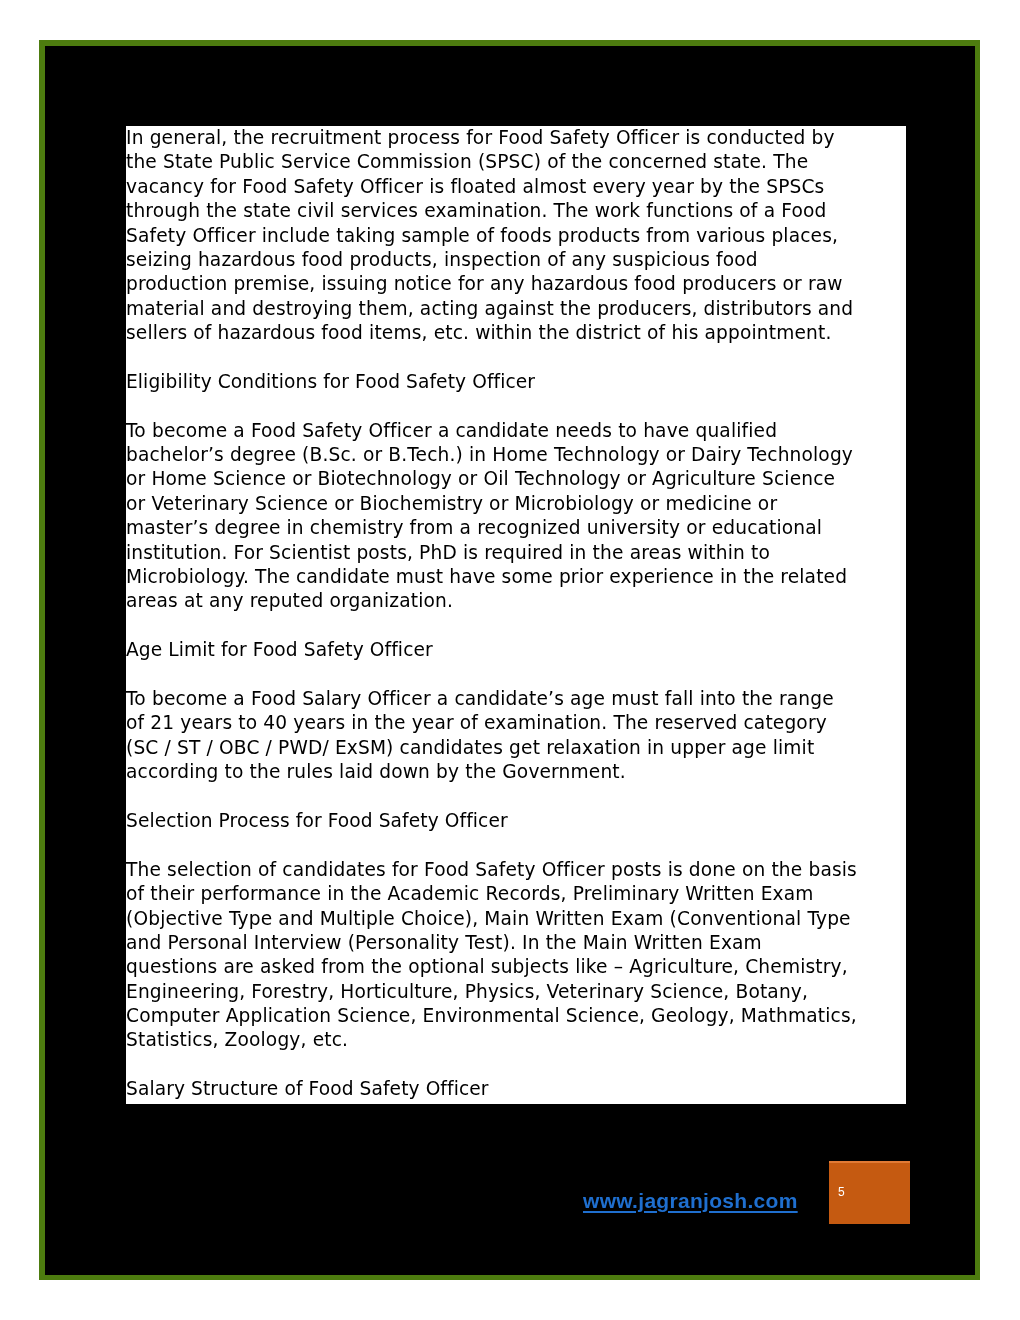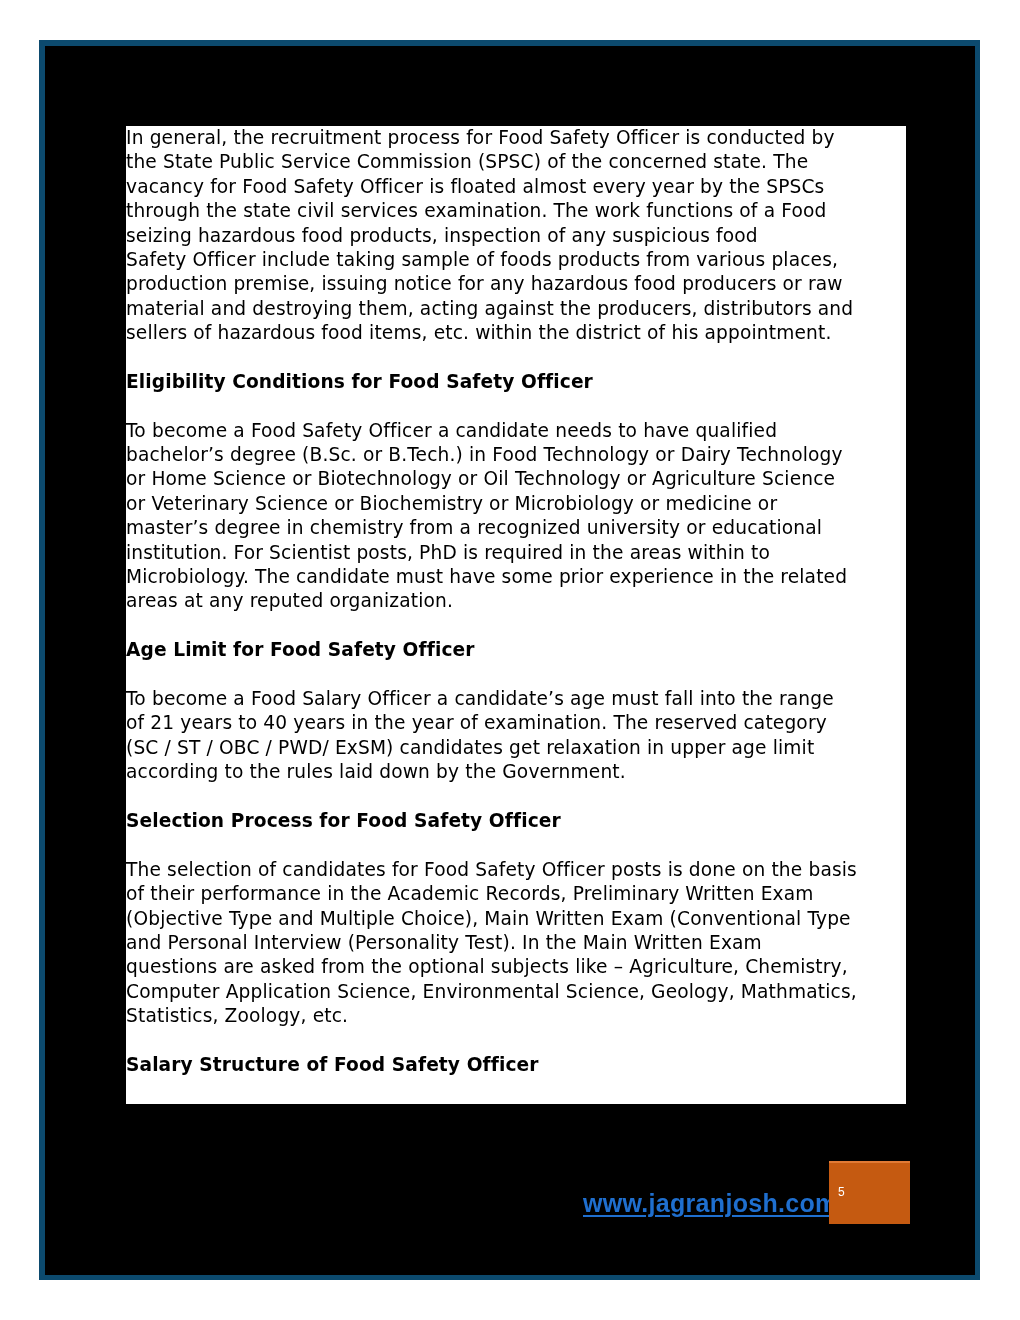--- a/index.html
+++ b/index.html
@@ -13,21 +13,21 @@
       position: relative;
       overflow: hidden;
     }
     .page-frame {
       position: absolute;
       left: 39px;
       top: 40px;
       width: 941px;
       height: 1240px;
       box-sizing: border-box;
-      background: #0c4a6e;
+      background: #4d7c0f;
       padding: 6px 5px 5px 6px;
     }
     .page-inner {
       position: relative;
       width: 100%;
       height: 100%;
       background: #000000;
     }
     .content-box {
       position: absolute;
@@ -54,30 +54,30 @@
       height: 24.4px;
     }
     .blank {
       display: block;
       height: 24.4px;
     }
     .heading {
       display: block;
       white-space: nowrap;
       height: 24.4px;
-      font-weight: bold;
+      font-weight: normal;
       letter-spacing: 0.1px;
     }
     .footer-link {
       position: absolute;
       left: 538px; 
       top: 1143px; 
       font-family: "Liberation Sans", sans-serif;
       font-weight: bold;
-      font-size: 25px;
+      font-size: 21px;
       color: #1f6fcf;
       text-decoration: underline;
       text-decoration-thickness: 2px;
       text-underline-offset: 3px;
       white-space: nowrap;
       letter-spacing: 0.3px;
     }
     .page-number-box {
       position: absolute;
       left: 784px;  
@@ -104,34 +104,34 @@
   <div class="page-inner">
 
     <div class="content-box">
       <div class="text">
 
         <div>
           <span class="line">In general, the recruitment process for Food Safety Officer is conducted by</span>
           <span class="line">the State Public Service Commission (SPSC) of the concerned state. The</span>
           <span class="line">vacancy for Food Safety Officer is floated almost every year by the SPSCs</span>
           <span class="line">through the state civil services examination. The work functions of a Food</span>
+          <span class="line">Safety Officer include taking sample of foods products from various places,</span>
           <span class="line">seizing hazardous food products, inspection of any suspicious food</span>
-          <span class="line">Safety Officer include taking sample of foods products from various places,</span>
           <span class="line">production premise, issuing notice for any hazardous food producers or raw</span>
           <span class="line">material and destroying them, acting against the producers, distributors and</span>
           <span class="line">sellers of hazardous food items, etc. within the district of his appointment.</span>
         </div>
         <span class="blank"></span>
 
         <span class="heading">Eligibility Conditions for Food Safety Officer</span>
         <span class="blank"></span>
 
         <div>
           <span class="line">To become a Food Safety Officer a candidate needs to have qualified</span>
-          <span class="line">bachelor’s degree (B.Sc. or B.Tech.) in Food Technology or Dairy Technology</span>
+          <span class="line">bachelor’s degree (B.Sc. or B.Tech.) in Home Technology or Dairy Technology</span>
           <span class="line">or Home Science or Biotechnology or Oil Technology or Agriculture Science</span>
           <span class="line">or Veterinary Science or Biochemistry or Microbiology or medicine or</span>
           <span class="line">master’s degree in chemistry from a recognized university or educational</span>
           <span class="line">institution. For Scientist posts, PhD is required in the areas within to</span>
           <span class="line">Microbiology. The candidate must have some prior experience in the related</span>
           <span class="line">areas at any reputed organization.</span>
         </div>
         <span class="blank"></span>
 
         <span class="heading">Age Limit for Food Safety Officer</span>
@@ -147,20 +147,21 @@
 
         <span class="heading">Selection Process for Food Safety Officer</span>
         <span class="blank"></span>
 
         <div>
           <span class="line">The selection of candidates for Food Safety Officer posts is done on the basis</span>
           <span class="line">of their performance in the Academic Records, Preliminary Written Exam</span>
           <span class="line">(Objective Type and Multiple Choice), Main Written Exam (Conventional Type</span>
           <span class="line">and Personal Interview (Personality Test). In the Main Written Exam</span>
           <span class="line">questions are asked from the optional subjects like – Agriculture, Chemistry,</span>
+          <span class="line">Engineering, Forestry, Horticulture, Physics, Veterinary Science, Botany,</span>
           <span class="line">Computer Application Science, Environmental Science, Geology, Mathmatics,</span>
           <span class="line">Statistics, Zoology, etc.</span>
         </div>
         <span class="blank"></span>
 
         <span class="heading">Salary Structure of Food Safety Officer</span>
 
       </div>
     </div>
 

